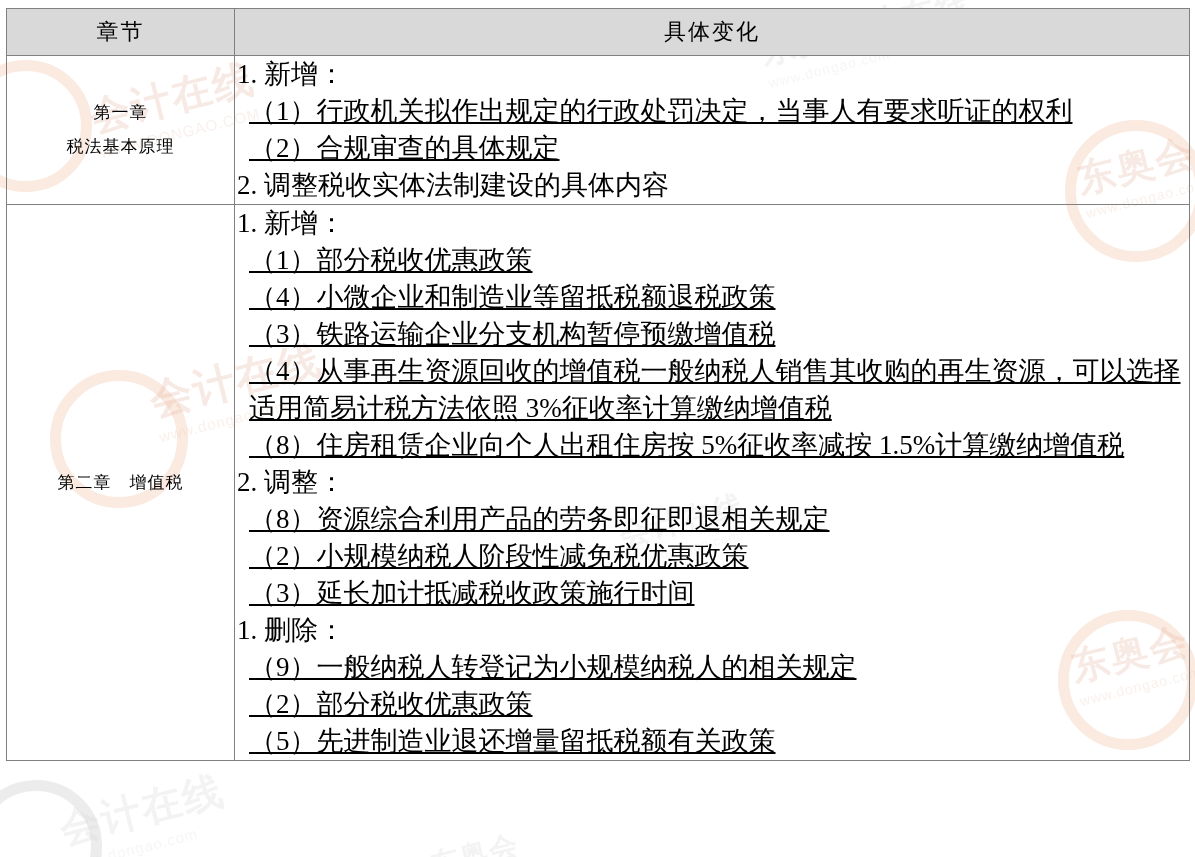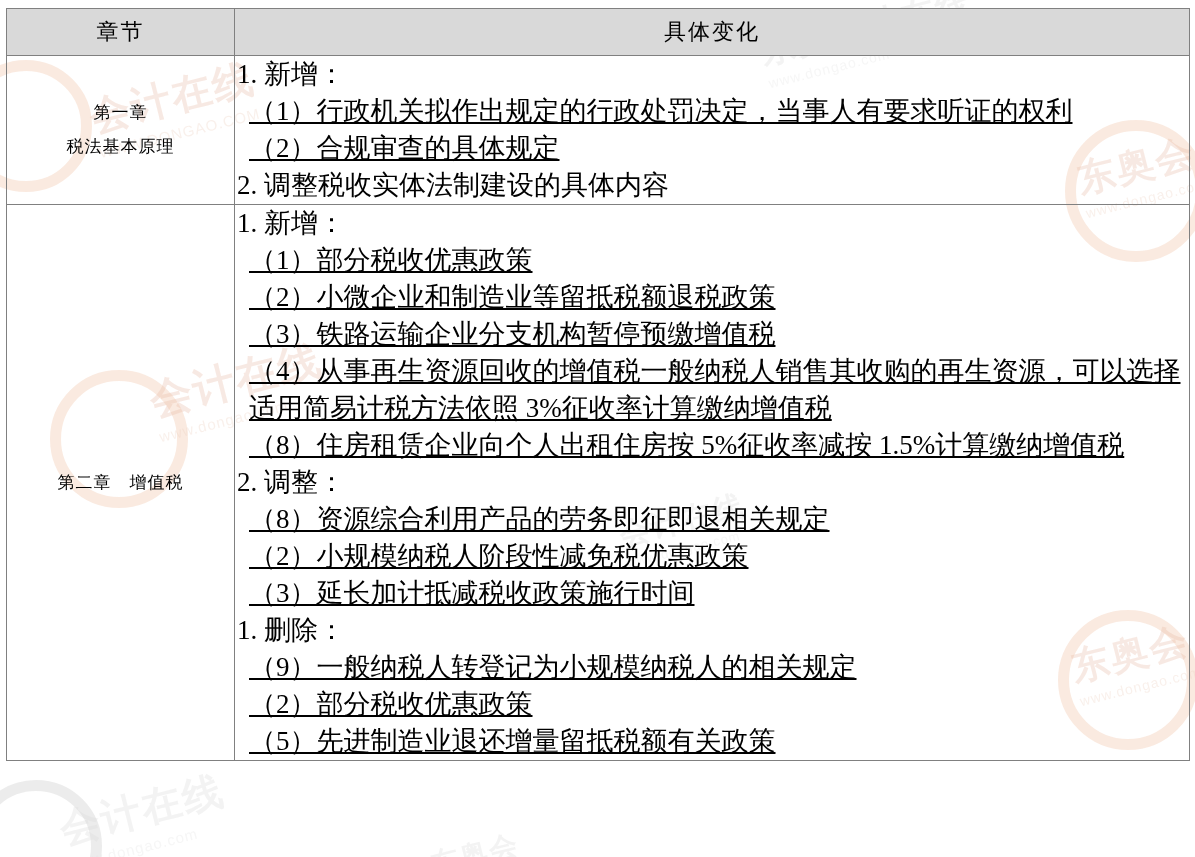--- a/index.html
+++ b/index.html
@@ -184,21 +184,21 @@
           <span class="item lvl1">2. 调整税收实体法制建设的具体内容</span>
         </td>
       </tr>
       <tr>
         <td class="chapter">
           <span class="ch-inline">第二章　增值税</span>
         </td>
         <td class="detail">
           <span class="item lvl1">1. 新增：</span>
           <span class="item lvl2">（1）部分税收优惠政策</span>
-          <span class="item lvl2">（2）小微企业和制造业等留抵税额退税政策</span>
+          <span class="item lvl2">（4）小微企业和制造业等留抵税额退税政策</span>
           <span class="item lvl2">（3）铁路运输企业分支机构暂停预缴增值税</span>
           <span class="item lvl2 wrap">（4）从事再生资源回收的增值税一般纳税人销售其收购的再生资源，可以选择适用简易计税方法依照 3%征收率计算缴纳增值税</span>
           <span class="item lvl2">（8）住房租赁企业向个人出租住房按 5%征收率减按 1.5%计算缴纳增值税</span>
           <span class="item lvl1">2. 调整：</span>
           <span class="item lvl2">（8）资源综合利用产品的劳务即征即退相关规定</span>
           <span class="item lvl2">（2）小规模纳税人阶段性减免税优惠政策</span>
           <span class="item lvl2">（3）延长加计抵减税收政策施行时间</span>
           <span class="item lvl1">1. 删除：</span>
           <span class="item lvl2">（9）一般纳税人转登记为小规模纳税人的相关规定</span>
           <span class="item lvl2">（2）部分税收优惠政策</span>

